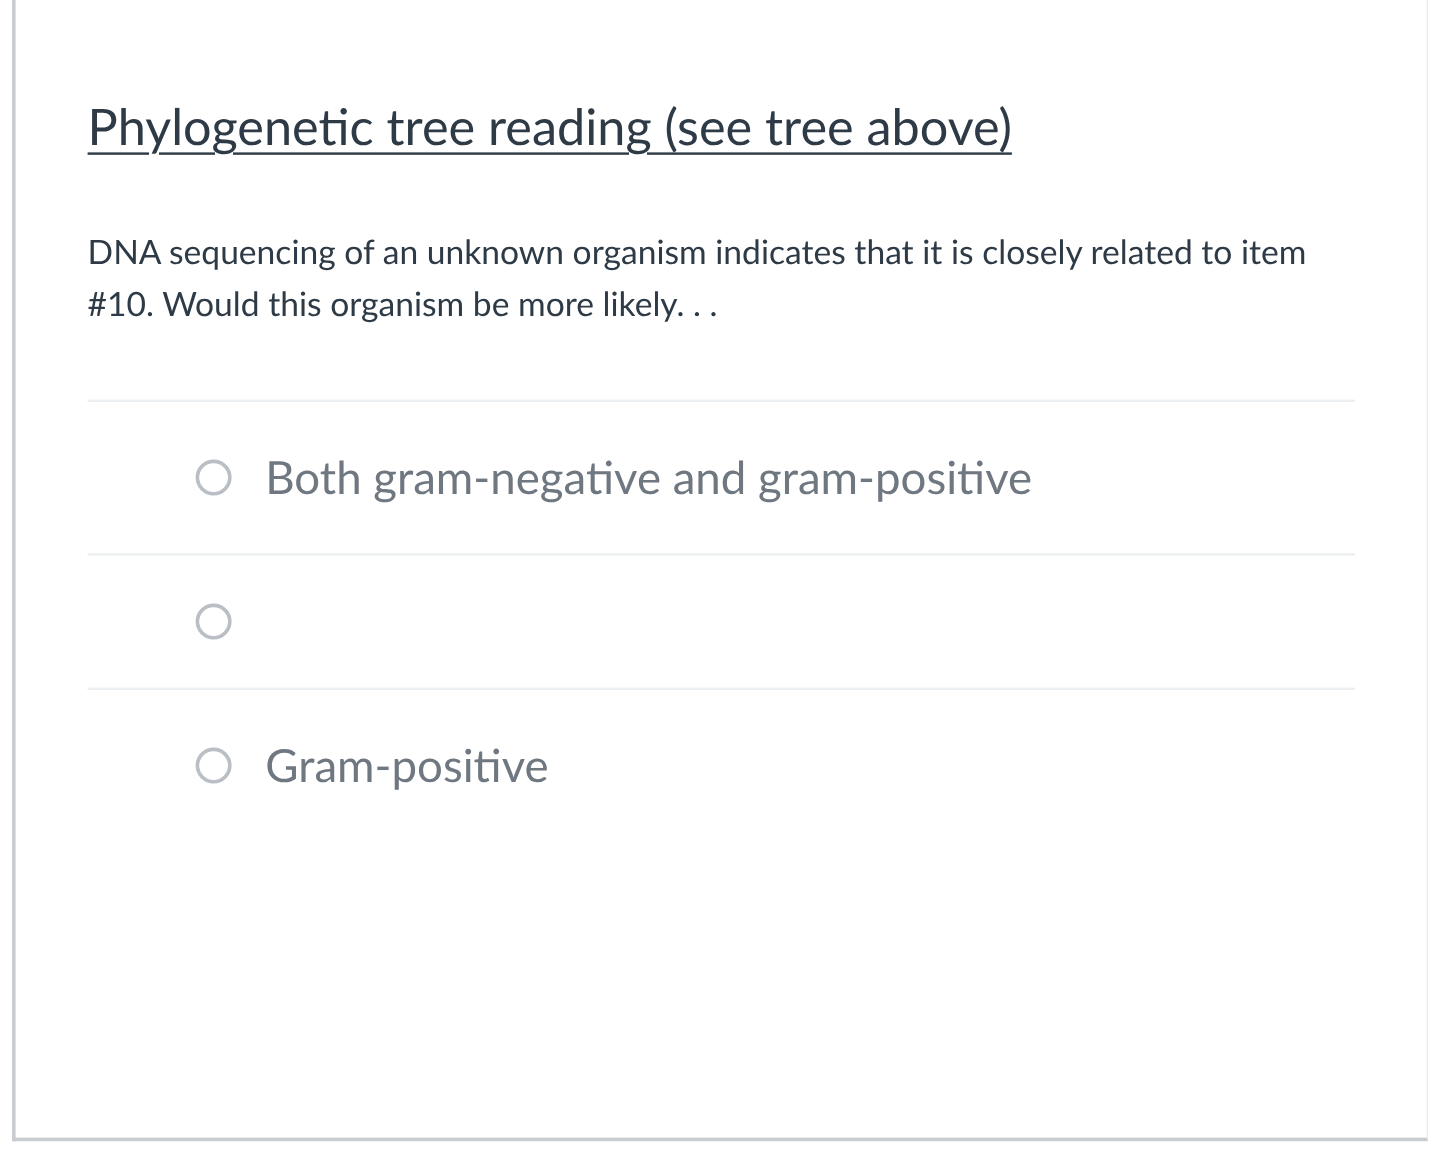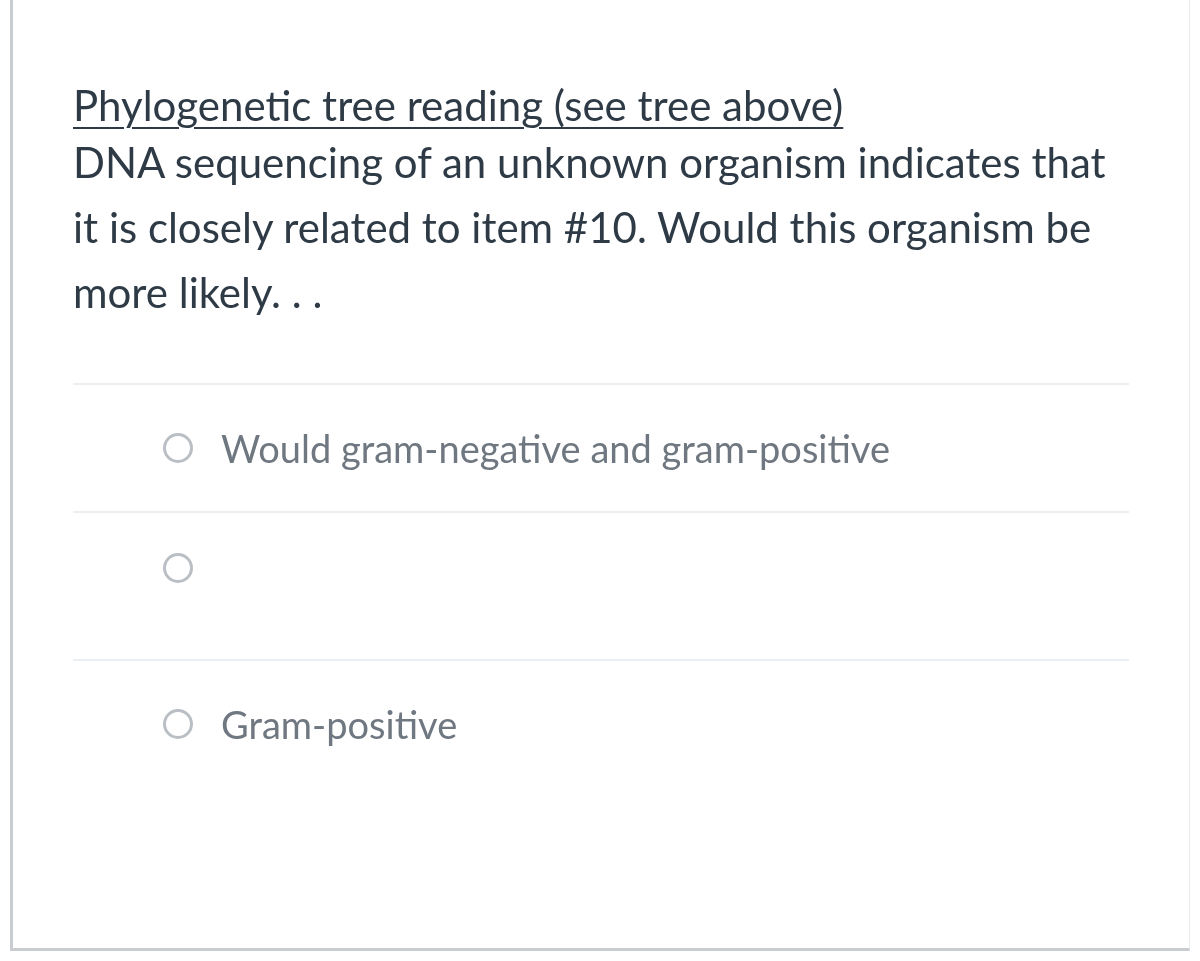--- a/index.html
+++ b/index.html
@@ -24,41 +24,41 @@
     border-bottom: 3px solid #c9cdd2;
     border-right: 1px solid #e8eaec;
     padding: 80px 60px 40px 60px;
   }
   .question-heading {
     font-size: 42px;
     color: #2e3b46;
     text-decoration: underline;
     text-underline-offset: 6px;
     text-decoration-thickness: 2px;
+    margin-bottom: 58px;
     font-weight: 400;
   }
   .question-body {
-    font-size: 42px;
+    font-size: 28px;
     color: #2e3b46;
     line-height: 1.55;
     font-weight: 400;
     margin-bottom: 58px;
   }
   .options {
     margin-top: 20px;
   }
   .option-row {
     display: flex;
     align-items: center;
     padding: 40px 0 40px 90px;
     border-top: 2px solid #eceff1;
   }
   .option-row:last-child {
     border-bottom: none;
-    margin-top: 36px;
   }
   .radio {
     width: 30px;
     height: 30px;
     border: 3px solid #b9bfc5;
     border-radius: 50%;
     background: #fff;
     flex-shrink: 0;
     margin-right: 28px;
     cursor: pointer;
@@ -74,21 +74,21 @@
 <body>
 
 <div class="question-card">
   <div class="question-heading">Phylogenetic tree reading (see tree above)</div>
   <div class="question-body">DNA sequencing of an unknown organism indicates that it is closely related to item #10.  Would this organism be more likely. . .</div>
 
   <div class="options">
 
     <div class="option-row">
       <span class="radio"></span>
-      <span class="option-label">Would gram-negative and gram-positive</span>
+      <span class="option-label">Both gram-negative and gram-positive</span>
     </div>
 
     <div class="option-row">
       <span class="radio"></span>
     </div>
 
     <div class="option-row">
       <span class="radio"></span>
       <span class="option-label">Gram-positive</span>
     </div>

